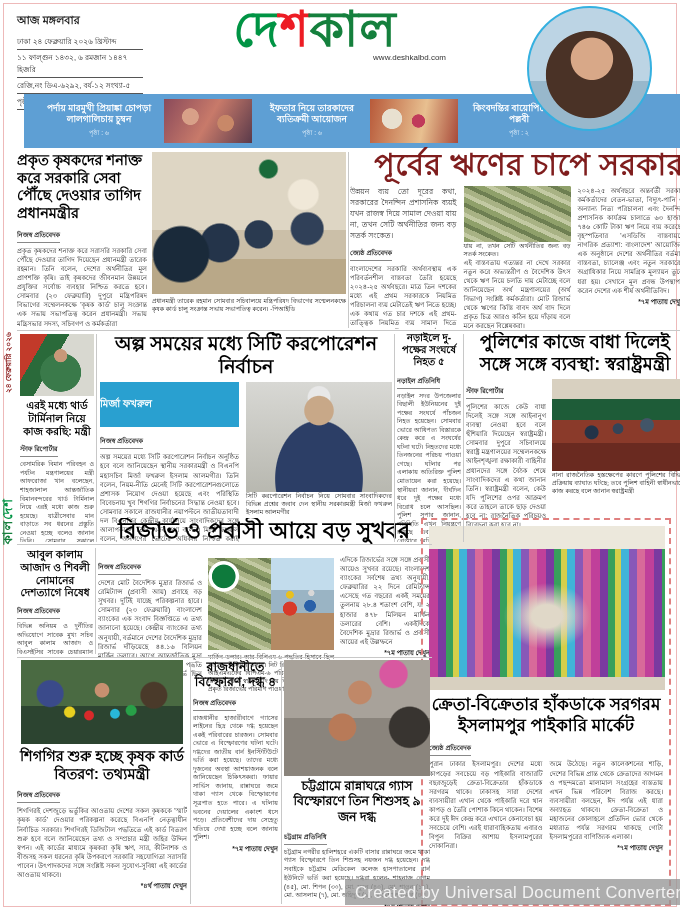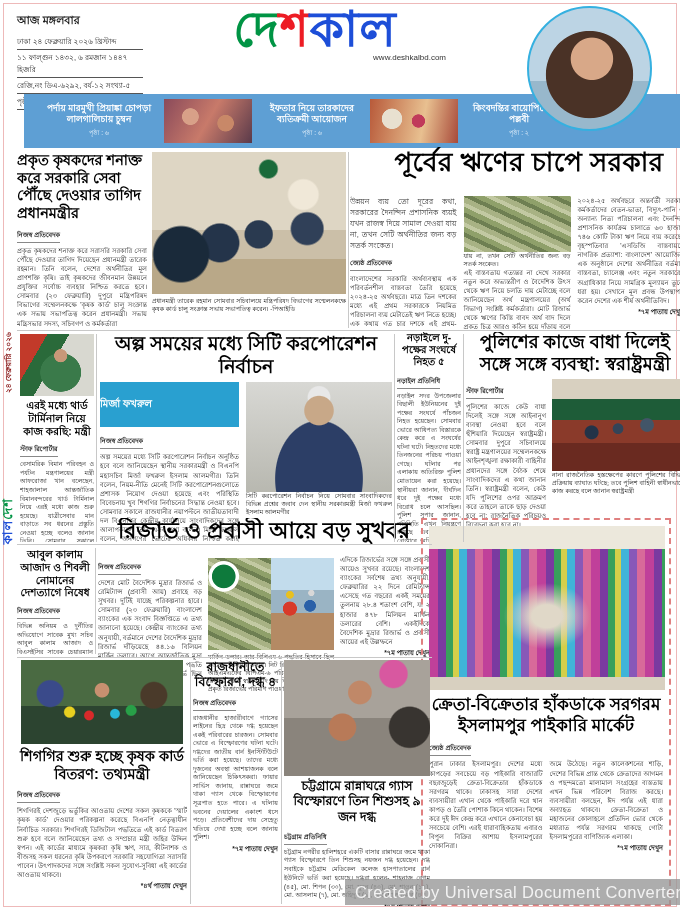--- a/index.html
+++ b/index.html
@@ -7,21 +7,21 @@
   .page{position:relative;width:680px;height:910px;background:#fff;overflow:hidden;}
   .frame{position:absolute;inset:3px;border:1px solid #eeb9b9;pointer-events:none;}
 
   
   .mast-info{position:absolute;left:17px;top:12px;width:126px;}
   .day{font-weight:bold;font-size:11px;margin-bottom:3px;}
   .info-line{font-size:7.4px;color:#222;border-bottom:1px solid #555;padding:1.5px 0;}
   .mast-center{position:absolute;left:150px;top:5px;width:330px;text-align:center;}
   .tagline{font-size:9.5px;font-weight:bold;letter-spacing:1px;}
   .logo{font-size:49px;font-weight:800;line-height:1.02;letter-spacing:1px;}
-  .lg-green{color:#009444;} .lg-red{color:#ed1c24;} .lg-blue{color:#1d4ed8;}
+  .lg-green{color:#009444;} .lg-red{color:#ed1c24;} .lg-blue{color:#15803d;}
   .website{font-size:8px;color:#333;text-align:right;padding-right:34px;margin-top:-2px;}
   .portrait{position:absolute;left:527px;top:6px;width:121px;height:121px;border-radius:50%;
     border:2px solid #35b0e0;z-index:5;
     background:
       radial-gradient(circle at 52% 42%, #d8a888 0 22%, transparent 23%),
       radial-gradient(circle at 50% 55%, #4a3226 0 48%, transparent 49%),
       linear-gradient(180deg,#bcd4e4 0 60%,#98b8cc 60% 100%);}
 
   
   .teaser-strip{position:absolute;left:24px;top:94px;width:658px;height:54px;background:#5e9fd4;
@@ -57,22 +57,22 @@
     background:
       radial-gradient(circle at 60% 12%, #1a6a3a 0 5%, transparent 6%),
       radial-gradient(circle at 78% 30%, #f0e8d8 0 8%, transparent 9%),
       radial-gradient(circle at 15% 72%, #1a2a3a 0 14%, transparent 15%),
       radial-gradient(circle at 35% 64%, #24344a 0 12%, transparent 13%),
       radial-gradient(circle at 55% 58%, #2a3a50 0 10%, transparent 11%),
       radial-gradient(circle at 80% 54%, #304058 0 9%, transparent 10%),
       linear-gradient(180deg,#ded6c4 0 55%,#cbbfa8 55% 75%,#b9a888 75% 100%);}
   .cap-cabinet{position:absolute;left:152px;top:297px;width:194px;}
   .art-lead{left:350px;top:147px;width:334px;height:182px;}
-  .art-lead .hl{font-size:26px;color:#000000;letter-spacing:0.5px;padding-left:24px;}
-  .lead-cols{display:flex;gap:7px;margin-top:17px;}
+  .art-lead .hl{font-size:30px;color:#7f1d1d;letter-spacing:0.5px;padding-left:24px;}
+  .lead-cols{display:flex;gap:7px;margin-top:2px;}
   .lead-col{width:107px;}
   .lead-intro{font-size:7.6px;line-height:1.45;text-align:justify;color:#333;}
   .ph-dollars{width:107px;height:56px;
     background:repeating-linear-gradient(25deg,#8fa06a 0 5px,#c2c9a2 5px 9px,#a8b284 9px 14px,#6e7f52 14px 18px);}
 
   
   .vstrip{position:absolute;left:1px;top:332px;width:15px;height:212px;display:flex;
     flex-direction:column;align-items:center;justify-content:space-between;}
   .v-text{writing-mode:vertical-rl;transform:rotate(180deg);font-weight:bold;}
   .v-date{font-size:7.5px;color:#8a1a1a;}

